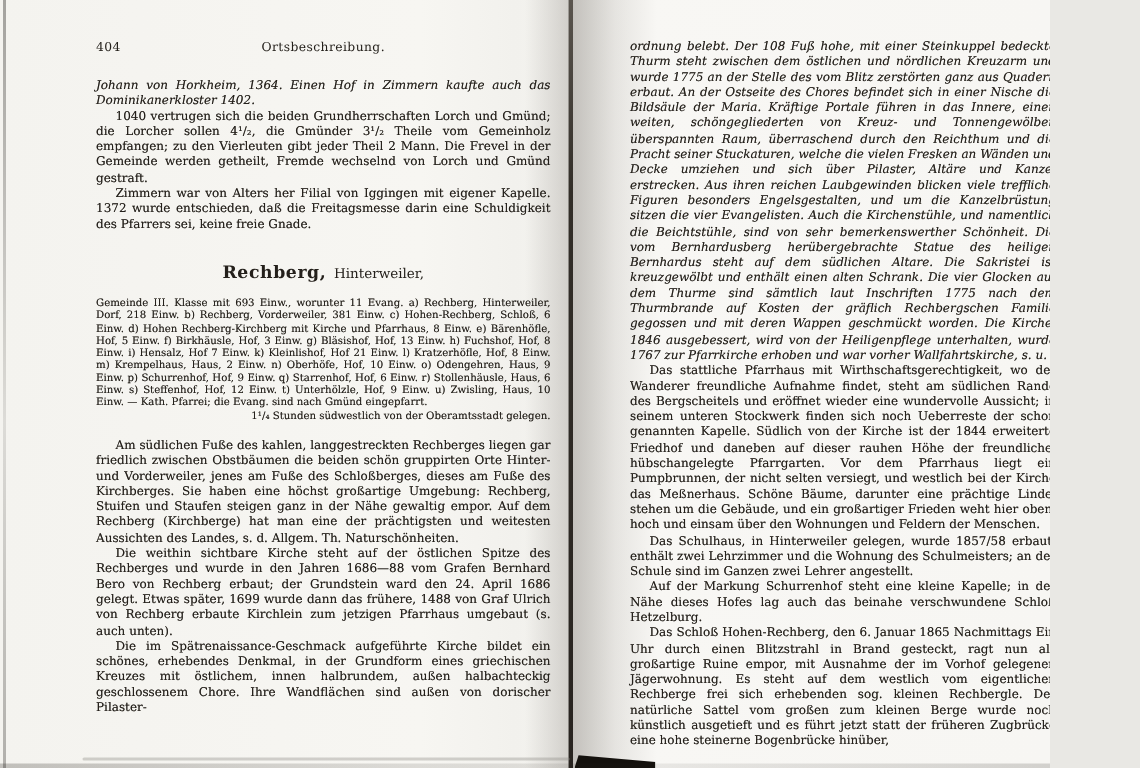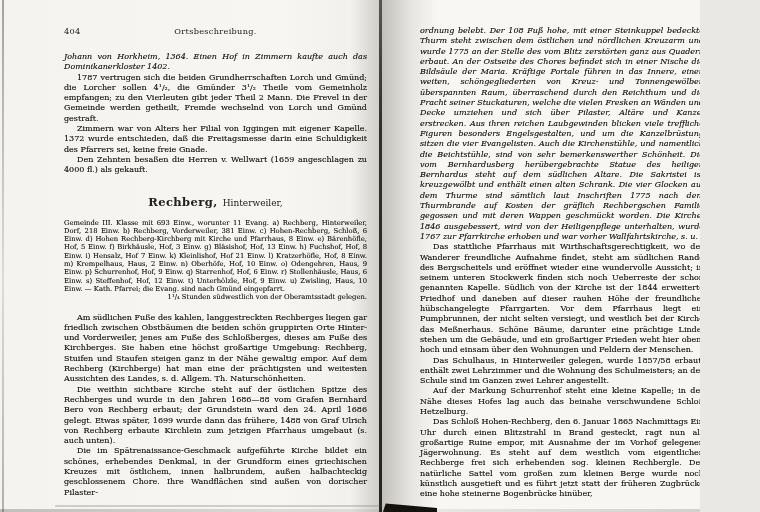--- a/index.html
+++ b/index.html
@@ -60,23 +60,22 @@
   <div class="bottom-wedge"></div>
   <div class="bottom-streak"></div>
   <div class="bottom-edge"></div>
 
   <div class="page left">
     <div class="pagehead">
       <span class="pnum-left">404</span>
       <span class="ptitle">Ortsbeschreibung.</span>
     </div>
     <p class="para no-indent">Johann von Horkheim, 1364. Einen Hof in Zimmern kaufte auch das Dominikanerkloster 1402.</p>
-    <p class="para">1787 vertrugen sich die beiden Grundherrschaften Lorch und Gmünd; die Lorcher sollen 4¹/₂, die Gmünder 3¹/₂ Theile vom Gemeinholz empfangen; zu den Vierleuten gibt jeder Theil 2 Mann. Die Frevel in der Gemeinde werden getheilt, Fremde wechselnd von Lorch und Gmünd gestraft.</p>
+    <p class="para">1040 vertrugen sich die beiden Grundherrschaften Lorch und Gmünd; die Lorcher sollen 4¹/₂, die Gmünder 3¹/₂ Theile vom Gemeinholz empfangen; zu den Vierleuten gibt jeder Theil 2 Mann. Die Frevel in der Gemeinde werden getheilt, Fremde wechselnd von Lorch und Gmünd gestraft.</p>
     <p class="para">Zimmern war von Alters her Filial von Iggingen mit eigener Kapelle. 1372 wurde entschieden, daß die Freitagsmesse darin eine Schuldigkeit des Pfarrers sei, keine freie Gnade.</p>
-    <p class="para">Den Zehnten besaßen die Herren v. Wellwart (1659 angeschlagen zu 4000 fl.) als gekauft.</p>
 
     <div class="section-heading">
       <span class="sh-main">Rechberg,</span>
       <span class="sh-sub">Hinterweiler,</span>
     </div>
 
     <p class="gazetteer">Gemeinde III. Klasse mit 693 Einw., worunter 11 Evang. a) Rechberg, Hinterweiler, Dorf, 218 Einw. b) Rechberg, Vorderweiler, 381 Einw. c) Hohen-Rechberg, Schloß, 6 Einw. d) Hohen Rechberg-Kirchberg mit Kirche und Pfarrhaus, 8 Einw. e) Bärenhöfle, Hof, 5 Einw. f) Birkhäusle, Hof, 3 Einw. g) Bläsishof, Hof, 13 Einw. h) Fuchshof, Hof, 8 Einw. i) Hensalz, Hof 7 Einw. k) Kleinlishof, Hof 21 Einw. l) Kratzerhöfle, Hof, 8 Einw. m) Krempelhaus, Haus, 2 Einw. n) Oberhöfe, Hof, 10 Einw. o) Odengehren, Haus, 9 Einw. p) Schurrenhof, Hof, 9 Einw. q) Starrenhof, Hof, 6 Einw. r) Stollenhäusle, Haus, 6 Einw. s) Steffenhof, Hof, 12 Einw. t) Unterhölzle, Hof, 9 Einw. u) Zwisling, Haus, 10 Einw. — Kath. Pfarrei; die Evang. sind nach Gmünd eingepfarrt.</p>
     <p class="gazetteer-footer">1¹/₄ Stunden südwestlich von der Oberamtsstadt gelegen.</p>
 
     <p class="para">Am südlichen Fuße des kahlen, langgestreckten Rechberges liegen gar friedlich zwischen Obstbäumen die beiden schön gruppirten Orte Hinter- und Vorderweiler, jenes am Fuße des Schloßberges, dieses am Fuße des Kirchberges. Sie haben eine höchst großartige Umgebung: Rechberg, Stuifen und Staufen steigen ganz in der Nähe gewaltig empor. Auf dem Rechberg (Kirchberge) hat man eine der prächtigsten und weitesten Aussichten des Landes, s. d. Allgem. Th. Naturschönheiten.</p>

